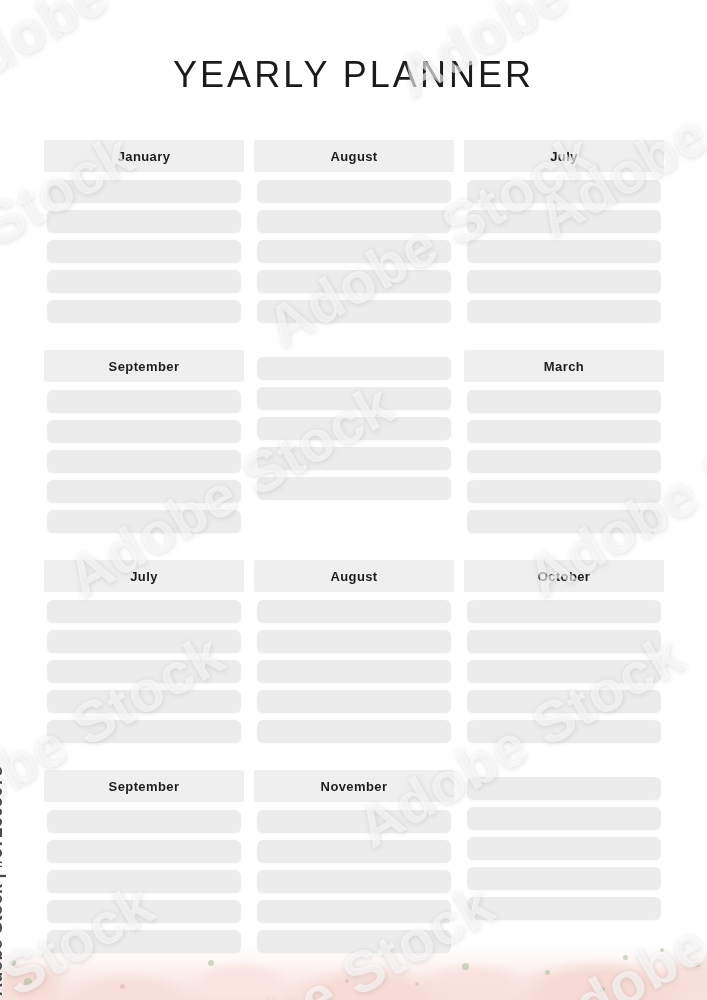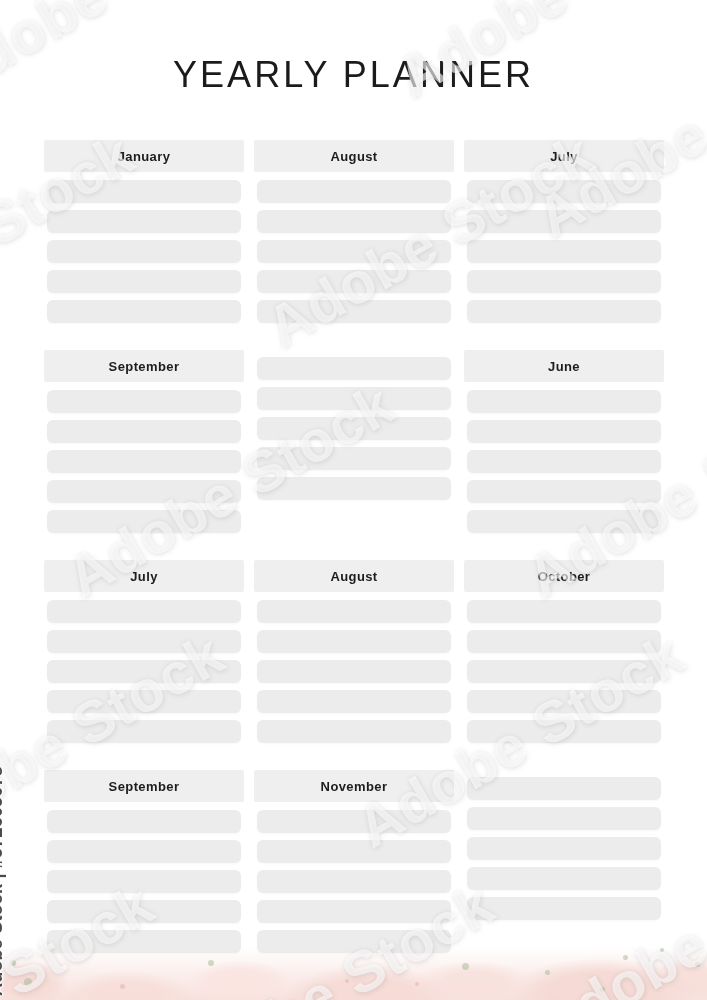--- a/index.html
+++ b/index.html
@@ -101,21 +101,21 @@
       <div class="month-line"></div>
     </section>
     <section class="month">
       <div class="month-line"></div>
       <div class="month-line"></div>
       <div class="month-line"></div>
       <div class="month-line"></div>
       <div class="month-line"></div>
     </section>
     <section class="month">
-      <div class="month-header">June</div>
+      <div class="month-header">March</div>
       <div class="month-line"></div>
       <div class="month-line"></div>
       <div class="month-line"></div>
       <div class="month-line"></div>
       <div class="month-line"></div>
     </section>
     <section class="month">
       <div class="month-header">July</div>
       <div class="month-line"></div>
       <div class="month-line"></div>

